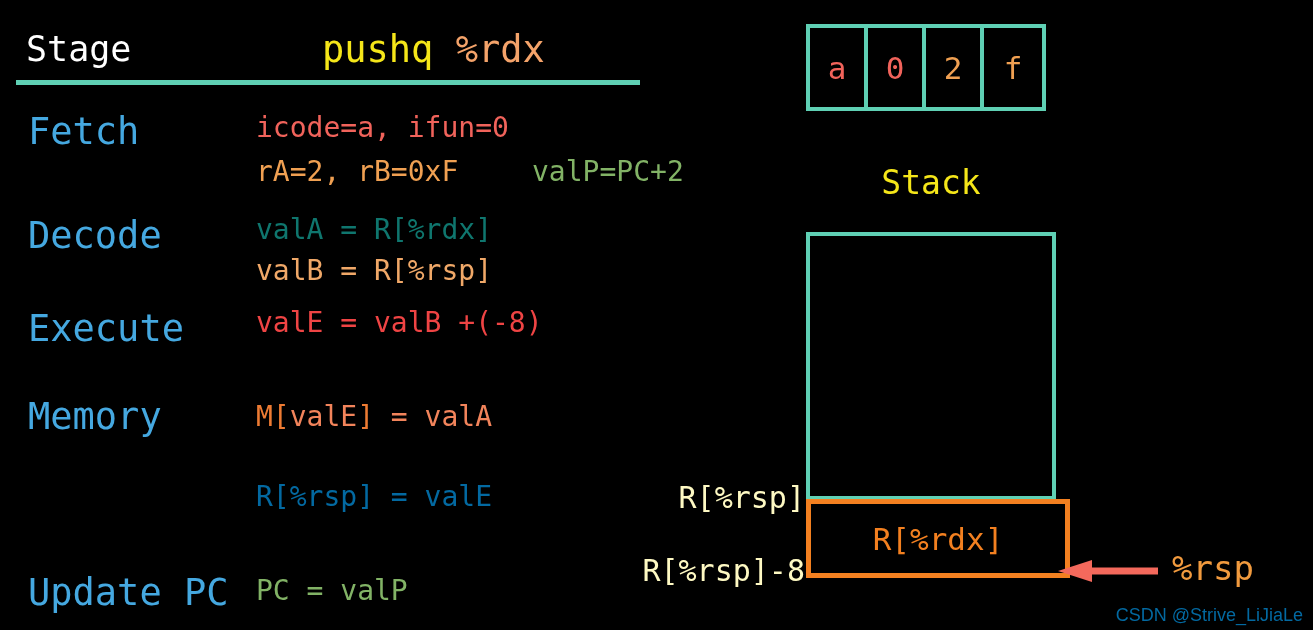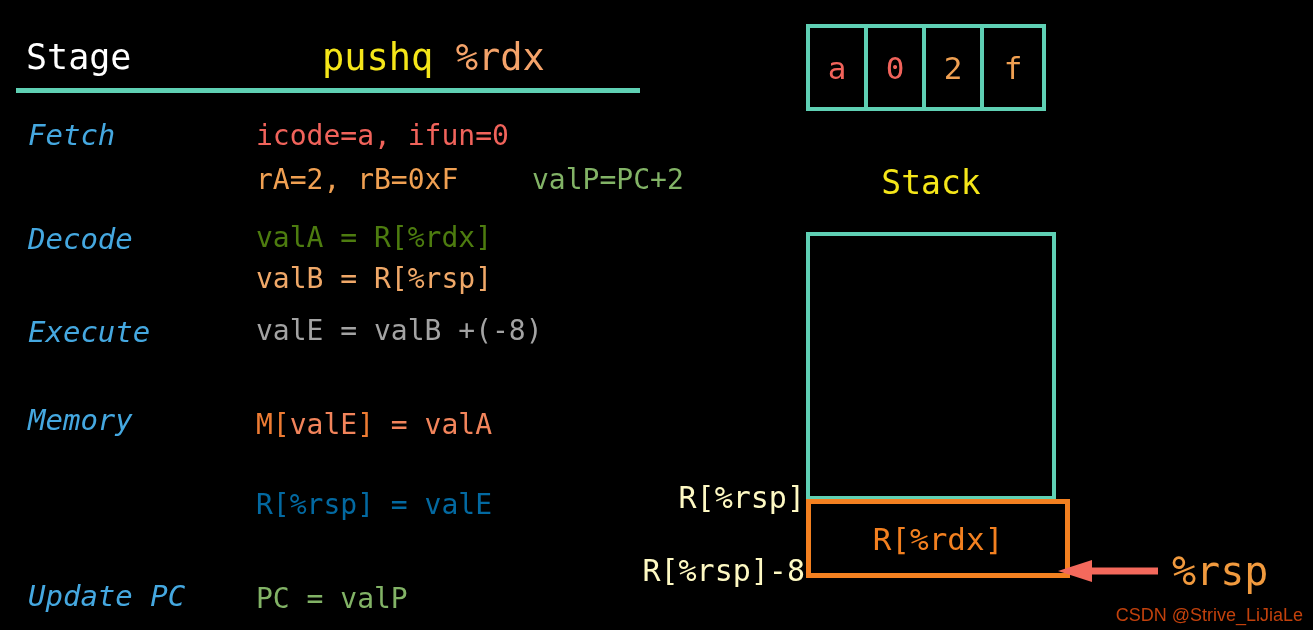--- a/index.html
+++ b/index.html
@@ -14,21 +14,21 @@
     position: relative;
     overflow: hidden;
     font-family: "DejaVu Sans Mono", "Liberation Mono", monospace;
     background: #000000;
   }
 
   
   #left-panel {
     position: absolute;
     left: 0;
-    top: 16px;
+    top: 8px;
     width: 680px;
     height: 462px;
   }
 
   .hdr-stage {
     position: absolute;
     left: 26px;
     top: 21px;
     font-size: 35px;
     color: #FFFFFF;
@@ -50,45 +50,44 @@
     left: 16px;
     top: 72px;
     width: 624px;
     height: 5px;
     background: #5FD0B4;
   }
 
   .stage-label {
     position: absolute;
     color: #45A8E0;
-    font-size: 29px;
+    font-size: 37px;
     white-space: nowrap;
     letter-spacing: 0px;
-    font-style: italic;
   }
   .stage-detail {
     position: absolute;
     font-size: 28px;
     white-space: nowrap;
     letter-spacing: 0px;
   }
 
   
   .r-fetch-l   { left: 28px;  top: 102px; }
   .r-fetch-d1  { left: 256px; top: 103px; color:#F1635B; }
   .r-fetch-d2  { left: 256px; top: 147px; }
   .r-fetch-d2 .ra  { color:#F0A052; }
   .r-fetch-d2 .vp  { color:#82B366;margin-left:40px; }
 
   .r-decode-l  { left: 28px;  top: 206px; }
-  .r-decode-d1 { left: 256px; top: 205px; color:#4d7c0f; }
+  .r-decode-d1 { left: 256px; top: 205px; color:#0f766e; }
   .r-decode-d2 { left: 256px; top: 246px; color:#F0A868; }
 
   .r-exec-l    { left: 28px;  top: 299px; }
-  .r-exec-d1   { left: 256px; top: 298px; color:#a3a3a3; }
+  .r-exec-d1   { left: 256px; top: 298px; color:#ef4444; }
 
   .r-mem-l     { left: 28px;  top: 387px; }
   .r-mem-d1    { left: 256px; top: 392px; text-align: right; }
   .r-mem-d1 .brk { color:#ED7B33; }
   .r-mem-d1 .val { color:#F2845B; }
 
   .r-wb-l      { left: 28px;  top: 472px; }
   .r-wb-d1     { left: 256px; top: 472px; color:#0369a1; }
 
   .r-upc-l     { left: 28px;  top: 563px; }
@@ -176,32 +175,32 @@
     position: absolute;
     left: 1058px;
     top: 560px;
     width: 100px;
     height: 22px;
   }
   #rsp-label {
     position: absolute;
     left: 1172px;
     top: 548px;
-    font-size: 40px;
+    font-size: 34px;
     color: #F19A3E;
     white-space: nowrap;
   }
 
   #watermark {
     position: absolute;
     right: 10px;
     bottom: 4px;
     font-family: "Liberation Sans", "DejaVu Sans", sans-serif;
     font-size: 18px;
-    color: #c2410c;
+    color: #0369a1;
     white-space: nowrap;
   }
 </style>
 </head>
 <body>
 
 <div id="left-panel">
 
   <div class="hdr-stage">Stage</div>
 

